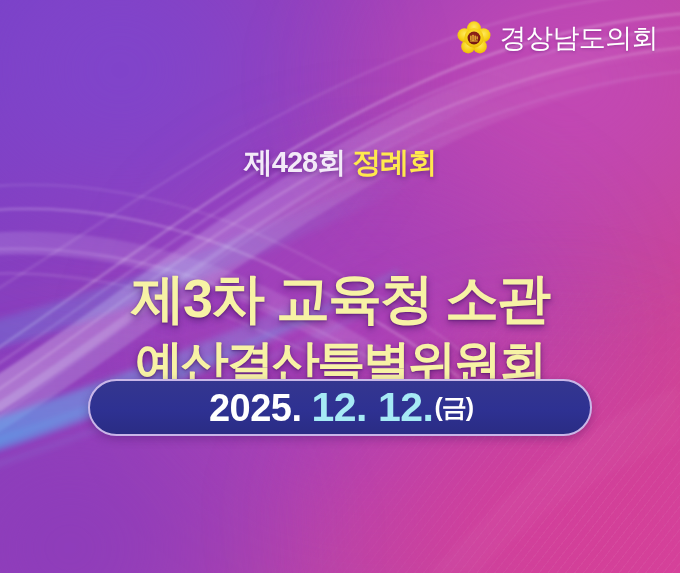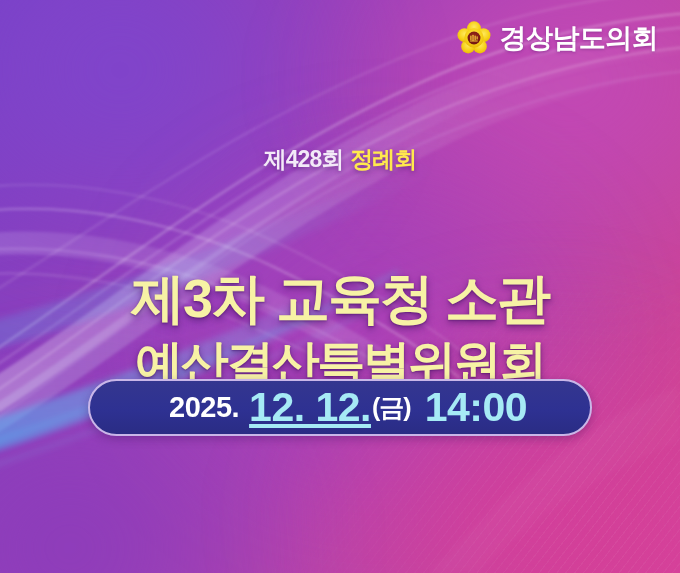--- a/index.html
+++ b/index.html
@@ -101,42 +101,42 @@
   .emblem {
     position: relative;
     width: 34px;
     height: 34px;
     flex: 0 0 auto;
   }
   .emblem svg { display: block; width: 34px; height: 34px; }
   .org-name {
     color: #ffffff;
     font-size: 27px;
-    font-weight: 700;
+    font-weight: 400;
     letter-spacing: -0.6px;
     line-height: 1;
     text-shadow: 0 1px 3px rgba(70,20,100,0.35);
     white-space: nowrap;
   }
 
   
   .content {
     position: absolute;
     left: 0;
     right: 0;
     top: 0;
     z-index: 5;
     text-align: center;
   }
 
   .session-line {
     position: absolute;
     top: 148px;
     left: 0; right: 0;
-    font-size: 23px;
+    font-size: 29px;
     font-weight: 700;
     letter-spacing: -1px;
     line-height: 1;
     white-space: nowrap;
   }
   .session-no {
     color: #f3eaf8;
     text-shadow: 0 2px 5px rgba(60,15,95,0.45);
   }
   .session-kind {
@@ -181,36 +181,35 @@
     border: 2px solid #c9b6e8;
     display: flex;
     align-items: center;
     justify-content: center;
     gap: 0px;
     z-index: 6;
     box-shadow: 0 3px 10px rgba(50,12,80,0.3);
   }
   .date-year {
     color: #ffffff;
-    font-size: 29px;
+    font-size: 38px;
     font-weight: 700;
     letter-spacing: -0.5px;
     line-height: 1;
     margin-right: 10px;
     white-space: nowrap;
     margin-left: 16px;
   }
   .date-md {
     color: #a6eaf5;
     font-size: 41px;
     font-weight: 700;
     letter-spacing: -0.5px;
     line-height: 1;
     white-space: nowrap;
-    text-decoration: underline;
   }
   .date-day {
     color: #ffffff;
     font-size: 25px;
     font-weight: 700;
     line-height: 1;
     letter-spacing: -1px;
     margin-left: 1px;
     margin-right: 14px;
     white-space: nowrap;
@@ -355,16 +354,15 @@
 
     <div class="title-line title-line-1">제3차 교육청 소관</div>
 
     <div class="title-line title-line-2">예산결산특별위원회</div>
   </div>
 
   <div class="date-badge">
     <span class="date-year">2025.</span>
     <span class="date-md">12. 12.</span>
     <span class="date-day">(금)</span>
-    <span class="date-time">14:00</span>
   </div>
 
 </div>
 
 </body></html>

